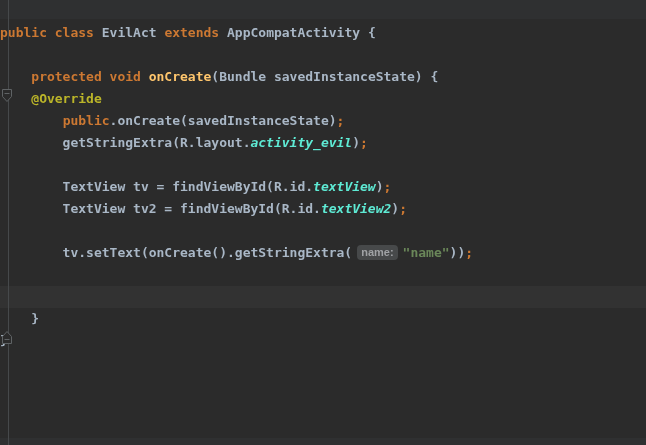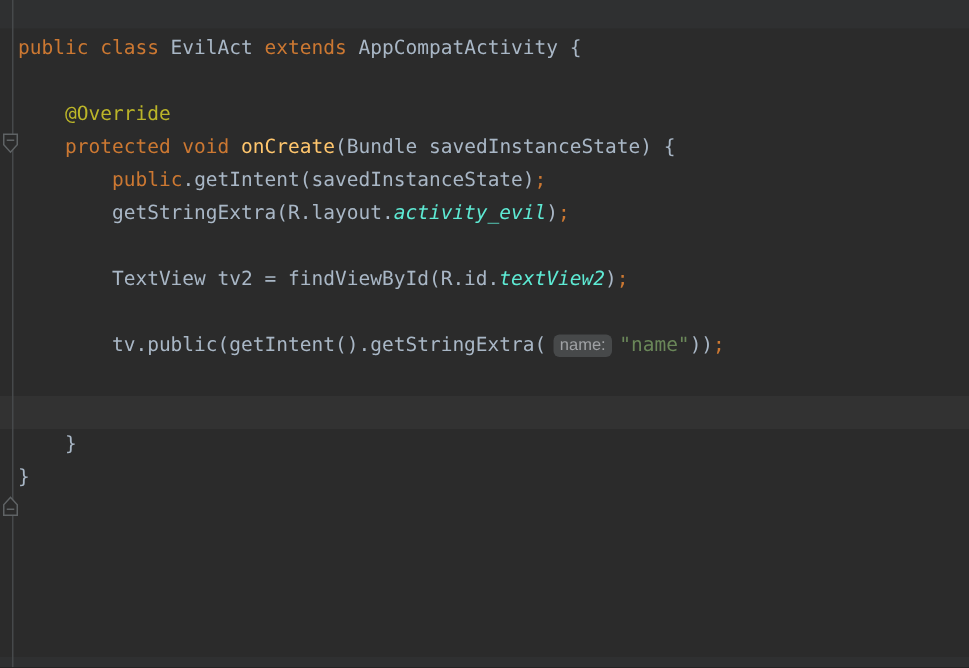--- a/index.html
+++ b/index.html
@@ -7,21 +7,21 @@
     position:relative;width:646px;height:445px;overflow:hidden;
     background:#2b2b2b;
     font-family:"DejaVu Sans Mono","Liberation Mono",monospace;
     font-size:13px;line-height:22px;
   }
   .edge-strip{position:absolute;left:0;right:0;background:#2f3031;z-index:1;}
   .edge-strip.top{top:0;height:19px;}
   .edge-strip.bottom{bottom:0;height:7px;}
   .gutter-line{position:absolute;left:8px;top:0;bottom:0;width:1px;background:#46494b;z-index:5;}
   .code-area{position:absolute;left:0;top:22px;right:0;z-index:2;}
-  .code-line{height:22px;white-space:pre;padding-left:12px;}
+  .code-line{height:22px;white-space:pre;font-weight:bold;}
   .code-line.caret-line{background:#323232;}
   .tk-plain{color:#a9b7c6;}
   .tk-keyword{color:#cc7832;}
   .tk-method{color:#ffc66d;}
   .tk-annotation{color:#bbb529;}
   .tk-string{color:#6a8759;}
   .tk-staticfield{color:#5eead4;font-style:italic;}
   .tk-semicolon{color:#cc7832;}
   .tk-hint{
     display:inline-block;background:#47494a;color:#a0a2a5;
@@ -35,28 +35,29 @@
 </head>
 <body>
 
 <div class="screen">
   <div class="edge-strip top"></div>
   <div class="edge-strip bottom"></div>
 
   <div class="code-area">
       <div class="code-line"><span class="tk-keyword">public class</span><span class="tk-plain"> EvilAct </span><span class="tk-keyword">extends</span><span class="tk-plain"> AppCompatActivity {</span></div>
       <div class="code-line"></div>
+      <div class="code-line"><span class="tk-plain">    </span><span class="tk-keyword">protected void </span><span class="tk-method">onCreate</span><span class="tk-plain">(Bundle savedInstanceState) {</span></div>
       <div class="code-line"><span class="tk-plain">    </span><span class="tk-annotation">@Override</span></div>
-      <div class="code-line"><span class="tk-plain">    </span><span class="tk-keyword">protected void </span><span class="tk-method">onCreate</span><span class="tk-plain">(Bundle savedInstanceState) {</span></div>
-      <div class="code-line"><span class="tk-plain">        </span><span class="tk-keyword">public</span><span class="tk-plain">.getIntent(savedInstanceState)</span><span class="tk-semicolon">;</span></div>
+      <div class="code-line"><span class="tk-plain">        </span><span class="tk-keyword">public</span><span class="tk-plain">.onCreate(savedInstanceState)</span><span class="tk-semicolon">;</span></div>
       <div class="code-line"><span class="tk-plain">        getStringExtra(R.layout.</span><span class="tk-staticfield">activity_evil</span><span class="tk-plain">)</span><span class="tk-semicolon">;</span></div>
       <div class="code-line"></div>
+      <div class="code-line"><span class="tk-plain">        TextView tv = findViewById(R.id.</span><span class="tk-staticfield">textView</span><span class="tk-plain">)</span><span class="tk-semicolon">;</span></div>
       <div class="code-line"><span class="tk-plain">        TextView tv2 = findViewById(R.id.</span><span class="tk-staticfield">textView2</span><span class="tk-plain">)</span><span class="tk-semicolon">;</span></div>
       <div class="code-line"></div>
-      <div class="code-line"><span class="tk-plain">        tv.public(getIntent().getStringExtra(</span><span class="tk-hint">name:</span><span class="tk-string">"name"</span><span class="tk-plain">))</span><span class="tk-semicolon">;</span></div>
+      <div class="code-line"><span class="tk-plain">        tv.setText(onCreate().getStringExtra(</span><span class="tk-hint">name:</span><span class="tk-string">"name"</span><span class="tk-plain">))</span><span class="tk-semicolon">;</span></div>
       <div class="code-line"></div>
       <div class="code-line caret-line"></div>
       <div class="code-line"><span class="tk-plain">    }</span></div>
       <div class="code-line"><span class="tk-plain">}</span></div>
     </div>
 
   <div class="gutter-line"></div>
 
   <div class="fold-marker start">
     <svg width="12" height="15" viewBox="0 0 12 15">

